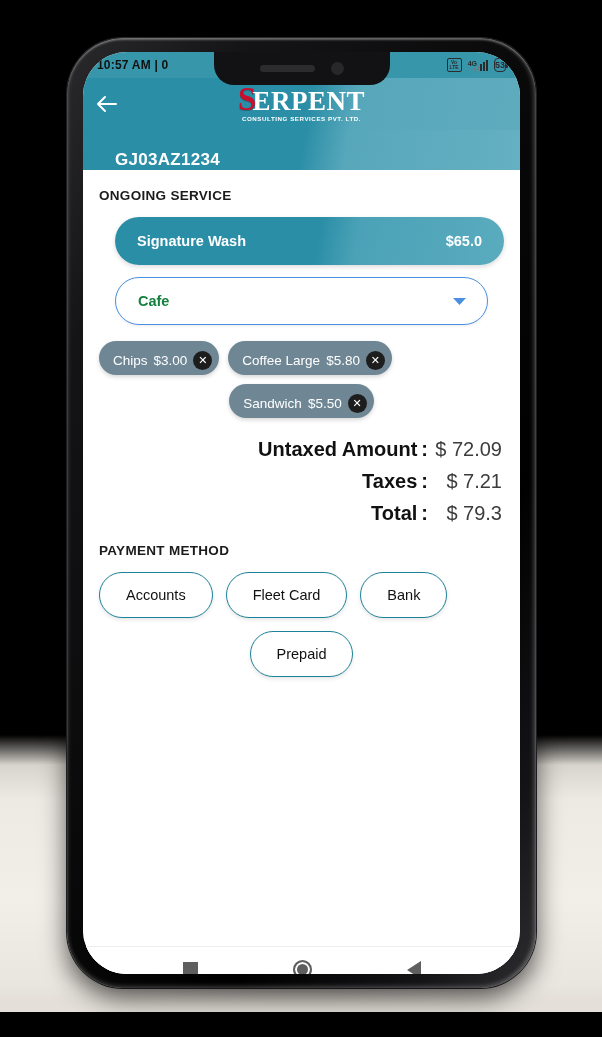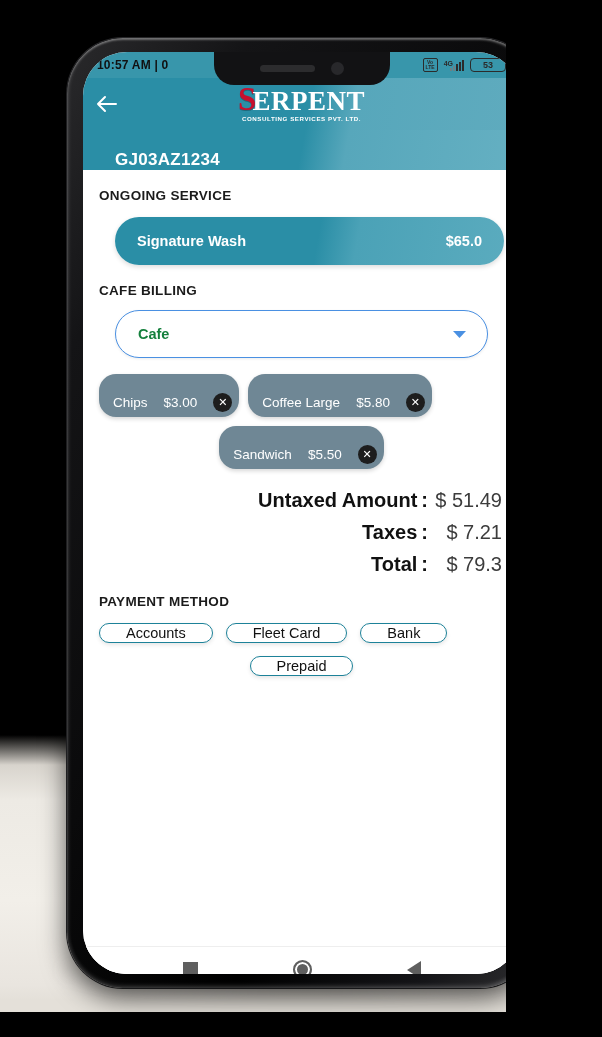--- a/index.html
+++ b/index.html
@@ -3,21 +3,21 @@
 <meta charset="utf-8">
 <style>
   * { margin:0; padding:0; box-sizing:border-box; }
   html, body {
     width:602px; height:1037px;
     background:#000;
     font-family:"Liberation Sans", sans-serif;
     overflow:hidden;
   }
   #scene {
-    position:relative; width:506px; height:1037px;
+    position:relative; width:602px; height:1037px;
     background:linear-gradient(to bottom,
        #000000 0px, #000000 735px,
        #d8d4cd 765px, #edeae4 800px,
        #f2efe9 900px, #e9e5df 985px, #e4e0d9 1000px);
     overflow:hidden;
   }
   
   .bottom-band {
     position:absolute; left:0; bottom:0; width:602px; height:25px;
     background:#000;
@@ -72,21 +72,21 @@
   .net-g { font-size:7px; color:#2b2b2b; font-weight:bold; position:relative; top:-4px; margin-right:-3px;}
   .bars { display:flex; align-items:flex-end; gap:1px; height:11px; }
   .bars i { display:block; width:2px; background:#2b2b2b; }
   .bars i:nth-child(1){height:3px;background:#6d7f84;}
   .bars i:nth-child(2){height:5px;background:#6d7f84;}
   .bars i:nth-child(3){height:7px;}
   .bars i:nth-child(4){height:9px;}
   .bars i:nth-child(5){height:11px;}
   .battery {
     position:relative; border:1px solid #2b2b2b; border-radius:4px;
-    padding:0 12px; font-size:9px; font-weight:bold; color:#2b2b2b; line-height:12px;
+    padding:0 0; font-size:9px; font-weight:bold; color:#2b2b2b; line-height:12px;
   }
   .battery::after{
     content:""; position:absolute; right:-3px; top:3px; width:2px; height:6px;
     background:#2b2b2b; border-radius:0 1px 1px 0;
   }
 
   
   .notch {
     position:absolute; left:50%; transform:translateX(-50%); top:0;
     width:176px; height:33px; background:#121214;
@@ -155,22 +155,22 @@
     display:flex; align-items:center; justify-content:space-between;
     padding:0 20px 0 22px; cursor:pointer;
     box-shadow:0 1px 3px rgba(0,0,0,.08);
   }
   .dropdown-val { font-size:14.5px; font-weight:bold; color:#15803d; }
 
   .chips { margin-top:16px; }
   .chip-row { display:flex; gap:9px; margin-bottom:9px; }
   .chip-row.center { justify-content:center; }
   .chip {
-    display:flex; align-items:center; gap:16px;
-    background:#6f8795; border-radius:17px; padding:19px 7px 5px 14px;
+    display:flex; align-items:center; gap:6px;
+    background:#6f8795; border-radius:17px; padding:10px 7px 5px 14px;
     color:#fff; font-size:13.5px; box-shadow:0 2px 4px rgba(0,0,0,.16);
     cursor:pointer; white-space:nowrap;
   }
   .chip-label { font-weight:400; }
   .chip-x {
     width:19px; height:19px; border-radius:50%; background:#1d1d1d;
     display:flex; align-items:center; justify-content:center;
     color:#fff; font-size:11px; line-height:1; cursor:pointer;
   }
 
@@ -181,21 +181,21 @@
   }
   .total-label { font-weight:bold; color:#111; }
   .total-colon { font-weight:bold; color:#111; margin:0 2px 0 4px; }
   .total-value { font-weight:400; color:#3c3c3c; width:72px; text-align:right; }
 
   .pay-grid { margin-top:14px; }
   .pay-row { display:flex; gap:13px; margin-bottom:13px; }
   .pay-row.center { justify-content:center; }
   .pay-btn {
     border:1.6px solid #1d8299; border-radius:26px; background:#fff;
-    padding:1px 26px; font-size:14.5px; color:#111; cursor:pointer;
+    padding:14px 26px; font-size:14.5px; color:#111; cursor:pointer;
     white-space:nowrap; box-shadow:0 2px 4px rgba(0,0,0,.10);
   }
 
   
   .navbar {
     position:absolute; left:0; bottom:0; width:100%; height:46px;
     background:#fff; border-top:1px solid #eee;
     display:flex; align-items:center; justify-content:space-around;
     padding:0 52px;
   }
@@ -263,21 +263,20 @@
 
       <div class="content">
 
         <div class="section-title">ONGOING SERVICE</div>
 
         <div class="service-pill">
           <span>Signature Wash</span>
           <span>$65.0</span>
         </div>
 
-        <div class="section-title">CAFE BILLING</div>
 
         <div class="dropdown">
           <span class="dropdown-val">Cafe</span>
           <svg width="15" height="9" viewBox="0 0 15 9">
             <path d="M1 1 L7.5 8 L14 1 Z" fill="#4a90e2"></path>
           </svg>
         </div>
 
         <div class="chips">
           <div class="chip-row">
@@ -298,21 +297,21 @@
               <span class="chip-label">$5.50</span>
               <span class="chip-x">✕</span>
             </div>
           </div>
         </div>
 
         <div class="totals">
           <div class="total-row">
             <span class="total-label">Untaxed Amount</span>
             <span class="total-colon">:</span>
-            <span class="total-value">$ 51.49</span>
+            <span class="total-value">$ 72.09</span>
           </div>
           <div class="total-row">
             <span class="total-label">Taxes</span>
             <span class="total-colon">:</span>
             <span class="total-value">$ 7.21</span>
           </div>
           <div class="total-row">
             <span class="total-label">Total</span>
             <span class="total-colon">:</span>
             <span class="total-value">$ 79.3</span>

